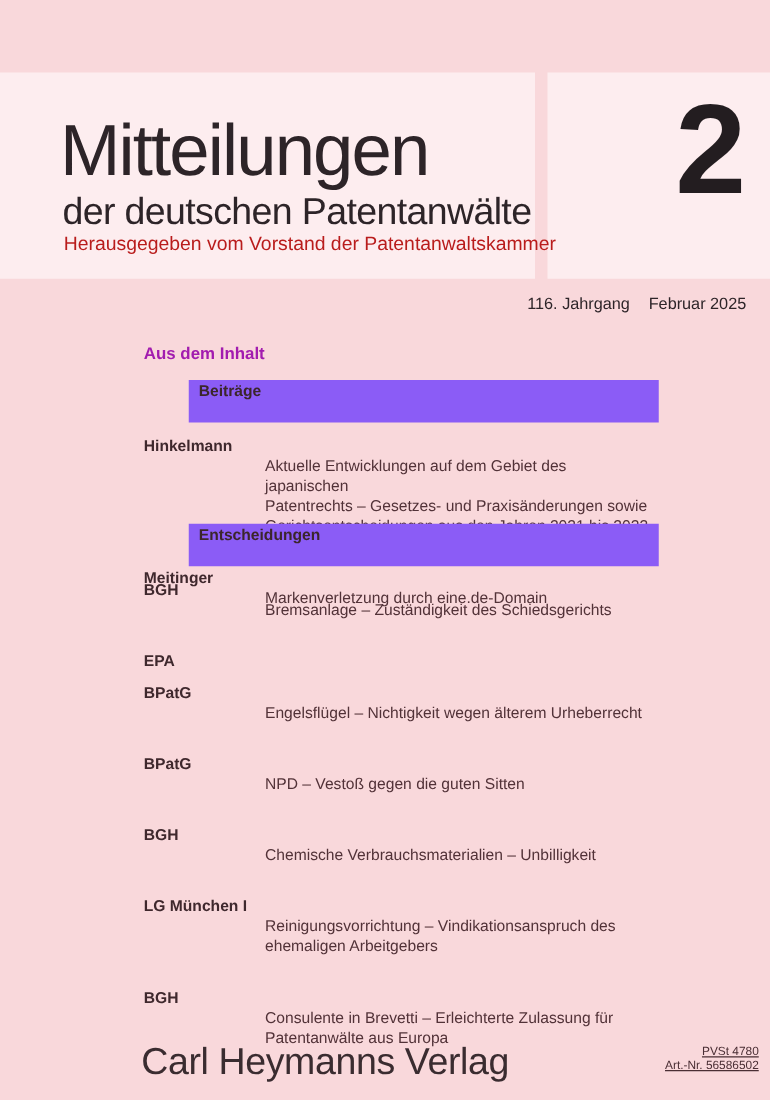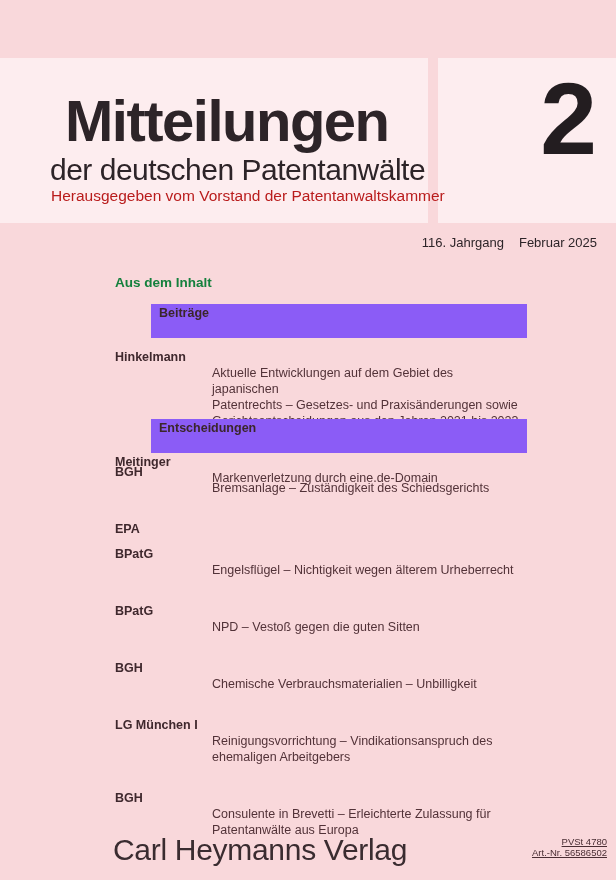--- a/index.html
+++ b/index.html
@@ -10,22 +10,22 @@
     font-family:"Liberation Sans", sans-serif;
     color:#4a2e34;
     overflow:hidden;
   }
   .panel{position:absolute;top:58px;height:165px;background:#fdedef;}
   .panel-left{left:0;width:428px;}
   .panel-right{left:438px;width:178px;}
 
   .masthead-title{
     position:absolute;left:48px;top:92px;
-    font-size:58px;font-weight:bold;letter-spacing:-1.5px;
-    color:#2d2428;line-height:1;margin-left:17px;
+    font-size:58px;font-weight:normal;letter-spacing:-1.5px;
+    color:#2d2428;line-height:1;
   }
   .masthead-subtitle{
     position:absolute;left:50px;top:155px;
     font-size:30px;font-weight:normal;letter-spacing:-0.5px;
     color:#2d2428;line-height:1;
   }
   .masthead-publisher{
     position:absolute;left:51px;top:188px;
     font-size:15.5px;color:#b91c1c;line-height:1;
   }
@@ -34,21 +34,21 @@
     font-size:102px;font-weight:bold;color:#231d20;line-height:1;
   }
   .issue-meta{
     position:absolute;right:19px;top:188px;
     font-size:13px;color:#2d2428;line-height:1;
     display:flex;gap:15px;margin-top:48px;
   }
 
   .contents-heading{
     position:absolute;left:115px;top:276px;
-    font-size:13.5px;font-weight:bold;color:#15803d;line-height:1;
+    font-size:13.5px;font-weight:bold;color:#a21caf;line-height:1;
   }
 
   .toc-section{position:absolute;left:107px;width:420px;}
   .section-0{top:304px;}
   .section-1{top:419px;}
 
   .section-band{
     height:34px;background:#8b5cf6;
     font-size:12.5px;font-weight:bold;color:#3b262b;
     line-height:18px;padding-left:8px;box-sizing:border-box;

